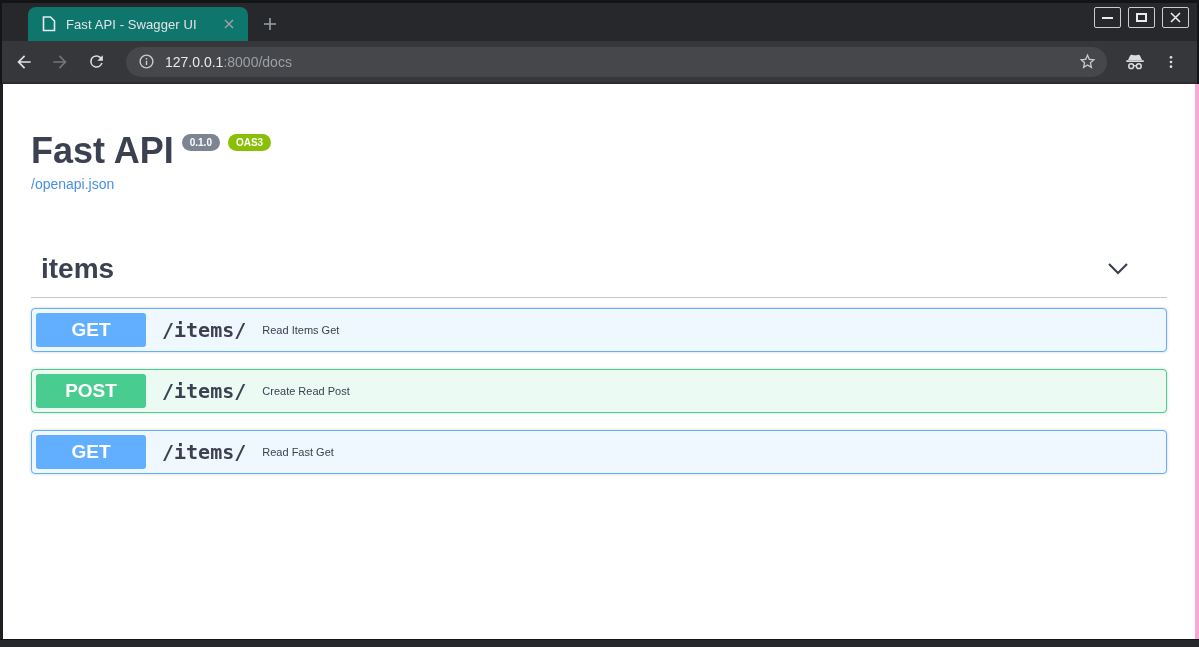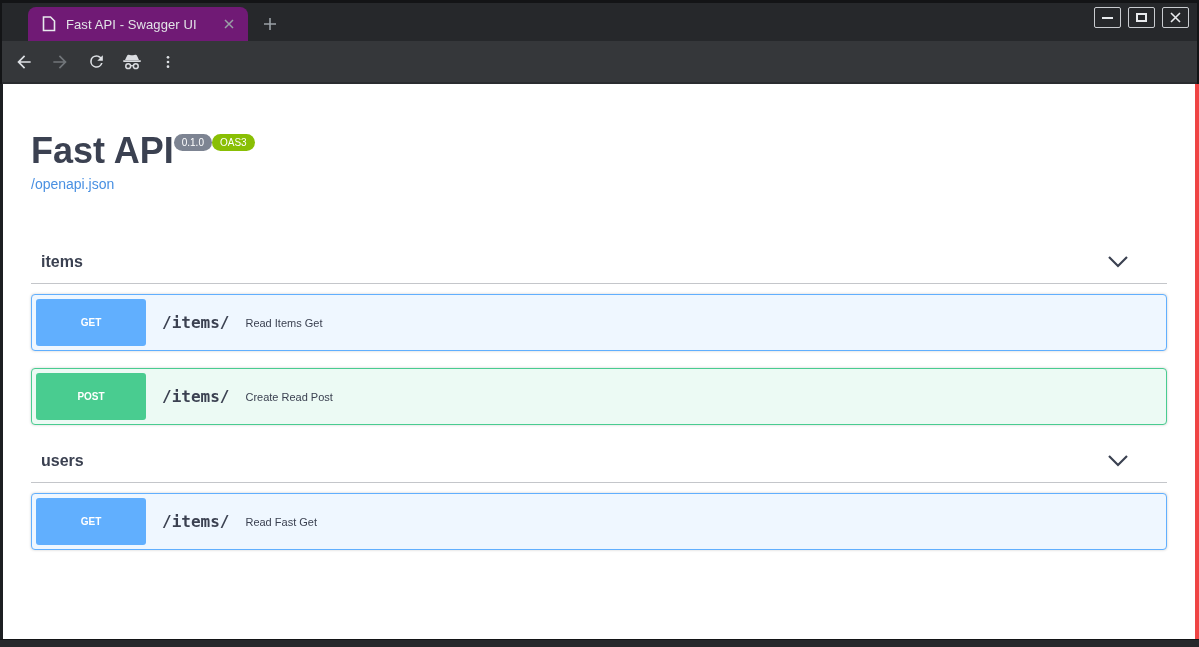--- a/index.html
+++ b/index.html
@@ -5,21 +5,21 @@
   * { margin:0; padding:0; box-sizing:border-box; }
   html,body { width:1199px; height:647px; overflow:hidden; background:#26282b;
               font-family:"Liberation Sans", sans-serif; }
 
   .window { width:1199px; height:647px; display:flex; flex-direction:column; }
 
   
   .titlebar { height:41px; background:#26282b; border-top:3px solid #131416;
               border-left:2px solid #131416; border-right:2px solid #131416;
               display:flex; align-items:flex-end; position:relative; }
-  .tab { margin-left:26px; width:220px; height:34px; background:#701a75;
+  .tab { margin-left:26px; width:220px; height:34px; background:#0f766e;
          border-radius:8px 8px 0 0; display:flex; align-items:center; padding:0 10px; }
   .tab-favicon { width:14px; height:16px; margin:0 10px 0 4px; flex:none; }
   .tab-title { color:#e2e4e7; font-size:13px; white-space:nowrap; overflow:hidden;
                flex:1; letter-spacing:.1px; }
   .tab-close { width:18px; height:18px; border-radius:50%; display:flex;
                align-items:center; justify-content:center; flex:none; }
   .newtab-btn { width:28px; height:28px; margin:0 0 3px 8px; display:flex;
                 align-items:center; justify-content:center; }
   .win-controls { position:absolute; right:8px; top:4px; display:flex; gap:7px; }
   .win-btn { width:27px; height:21px; border:1px solid #c9ccd0; border-radius:2px;
@@ -36,51 +36,51 @@
   .urlbar { flex:1; height:30px; margin:0 8px 0 10px; background:#45474b;
             border-radius:15px; display:flex; align-items:center; padding:0 10px 0 12px; }
   .url-text { font-size:14px; margin-left:10px; flex:1; white-space:nowrap; }
   .url-host { color:#e8eaed; }
   .url-rest { color:#9aa0a6; }
   .toolbar-sep { height:2px; background:#2a2c2f; border-left:2px solid #131416;
                  border-right:2px solid #131416; }
 
   
   .content { flex:1; background:#fff; border-left:3px solid #1d1f22;
-             border-right:4px solid #ef4444; overflow:hidden; }
+             border-right:4px solid #f9a8d4; overflow:hidden; }
   .bottom-frame { height:8px; background:#26282b; border-top:1px solid #131416; }
 
   .swagger { padding:46px 28px 0; }
   .api-title { font-size:36px; font-weight:700; color:var(--heading,#3b4151);
                display:flex; align-items:flex-start; line-height:1.15; }
-  .badge { font-size:10px; font-weight:400; color:#fff; border-radius:57px;
-           padding:3px 8px 2px; margin-left:0; margin-top:4px; display:inline-block; }
+  .badge { font-size:10px; font-weight:700; color:#fff; border-radius:57px;
+           padding:3px 8px 2px; margin-left:8px; margin-top:4px; display:inline-block; }
   .badge-version { background:var(--badge-version-bg,#7d8492); }
   .badge-oas { background:var(--badge-oas-bg,#89bf04); }
   .spec-link { font-size:14px; color:var(--link,#4990e2); margin-top:5px;
                display:inline-block; text-decoration:none; }
 
   .sections { margin-top:50px; }
   .tag-section { margin-bottom:8px; }
   .tag-header { display:flex; align-items:center; justify-content:space-between;
                 padding:10px 10px 12px; border-bottom:1px solid rgba(59,65,81,.3); }
-  .tag-name { font-size:16px; font-weight:700; color:var(--heading,#3b4151); }
+  .tag-name { font-size:28px; font-weight:700; color:var(--heading,#3b4151); }
   .tag-chevron { margin-right:28px; display:flex; }
 
   .opblock { display:flex; align-items:center; border-radius:4px; margin:10px 0 17px;
              padding:4px; box-shadow:0 0 3px rgba(0,0,0,.19); }
   .opblock.get  { background:var(--get-bg,#eff7ff);  border:1px solid var(--get,#61affe); }
   .opblock.post { background:var(--post-bg,#ecfaf4); border:1px solid var(--post,#49cc90); }
-  .method { min-width:80px; padding:18px 15px; border:none; border-radius:3px;
-            font-family:"Liberation Sans",sans-serif; font-size:10px; font-weight:700;
+  .method { min-width:80px; padding:6px 15px; border:none; border-radius:3px;
+            font-family:"Liberation Sans",sans-serif; font-size:19px; font-weight:700;
             color:#fff; text-align:center; box-sizing:content-box; }
   .opblock.get  .method { background:var(--get,#61affe); }
   .opblock.post .method { background:var(--post,#49cc90); }
   .op-path { font-family:"DejaVu Sans Mono","Liberation Mono",monospace; font-weight:700;
-             font-size:16px; color:var(--heading,#3b4151); padding:0 10px 0 16px; }
+             font-size:20px; color:var(--heading,#3b4151); padding:0 10px 0 16px; }
   .op-summary { font-size:11px; color:var(--heading,#3b4151); padding-left:6px; }
 
   .models { margin-top:55px; border:1px solid rgba(59,65,81,.3); border-radius:4px;
             display:flex; align-items:center; justify-content:space-between;
             padding:10px 14px; }
   .models-title { font-size:16px; font-weight:700; color:#5f6368; }
   .models-chevron { margin-right:18px; display:flex; }
 
   svg { display:block; }
 </style>
@@ -133,20 +133,33 @@
       <svg width="20" height="20" viewBox="0 0 24 24">
         <path d="M4 13h12.2l-5.6 5.6L12 20l8-8-8-8-1.4 1.4L16.2 11H4z" fill="#717579"></path>
       </svg>
     </span>
     <span class="nav-btn">
       <svg width="19" height="19" viewBox="0 0 24 24">
         <path d="M17.65 6.35A7.95 7.95 0 0 0 12 4a8 8 0 1 0 7.73 10h-2.08A6 6 0 1 1 12 6c1.66 0 3.14.69 4.22 1.78L13 11h7V4l-2.35 2.35z" fill="#dee1e5"></path>
       </svg>
     </span>
 
+    <div class="urlbar">
+      <span>
+        <svg width="17" height="17" viewBox="0 0 24 24">
+          <path d="M12 2a10 10 0 1 0 0 20 10 10 0 0 0 0-20zm0 18a8 8 0 1 1 0-16 8 8 0 0 1 0 16zm-1-11h2V7h-2v2zm0 8h2v-6h-2v6z" fill="#c8ccd0"></path>
+        </svg>
+      </span>
+      <span class="url-text"><span class="url-host">127.0.0.1</span><span class="url-rest">:8000/docs</span></span>
+      <span>
+        <svg width="19" height="19" viewBox="0 0 24 24">
+          <path d="M22 9.24l-7.19-.62L12 2 9.19 8.63 2 9.24l5.46 4.73L5.82 21 12 17.27 18.18 21l-1.63-7.03L22 9.24zM12 15.4l-3.76 2.27 1-4.28-3.32-2.88 4.38-.38L12 6.1l1.71 4.04 4.38.38-3.32 2.88 1 4.28L12 15.4z" fill="#c8ccd0"></path>
+        </svg>
+      </span>
+    </div>
 
     <span class="nav-btn">
       <svg width="24" height="24" viewBox="0 0 24 24">
         <path d="M5 10l2.2-4.6c.3-.6 1-.9 1.6-.7l2.2.5c.7.15 1.4.15 2.1 0l2.2-.5c.6-.2 1.3.1 1.6.7L19 10z" fill="#dadce0"></path>
         <rect x="3" y="10.3" width="18" height="1.6" rx=".8" fill="#dadce0"></rect>
         <circle cx="8.2" cy="16.2" r="2.4" fill="none" stroke="#dadce0" stroke-width="1.5"></circle>
         <circle cx="15.8" cy="16.2" r="2.4" fill="none" stroke="#dadce0" stroke-width="1.5"></circle>
         <path d="M10.6 15.7h2.8" stroke="#dadce0" stroke-width="1.3"></path>
       </svg>
     </span>
@@ -189,28 +202,20 @@
           </div>
 
           <div class="opblock post">
             <button class="method">POST</button>
             <span class="op-path">/items/</span>
             <span class="op-summary">Create Read Post</span>
           </div>
         </div>
 
         <div class="tag-section">
-          <div class="tag-header">
-            <span class="tag-name">users</span>
-            <span class="tag-chevron">
-              <svg width="22" height="14" viewBox="0 0 22 14">
-                  <path d="M2 2l9 9 9-9" fill="none" stroke="#3b4151" stroke-width="2.2"></path>
-                </svg>
-            </span>
-          </div>
 
           <div class="opblock get">
             <button class="method">GET</button>
             <span class="op-path">/items/</span>
             <span class="op-summary">Read Fast Get</span>
           </div>
         </div>
 
 
       </div>

